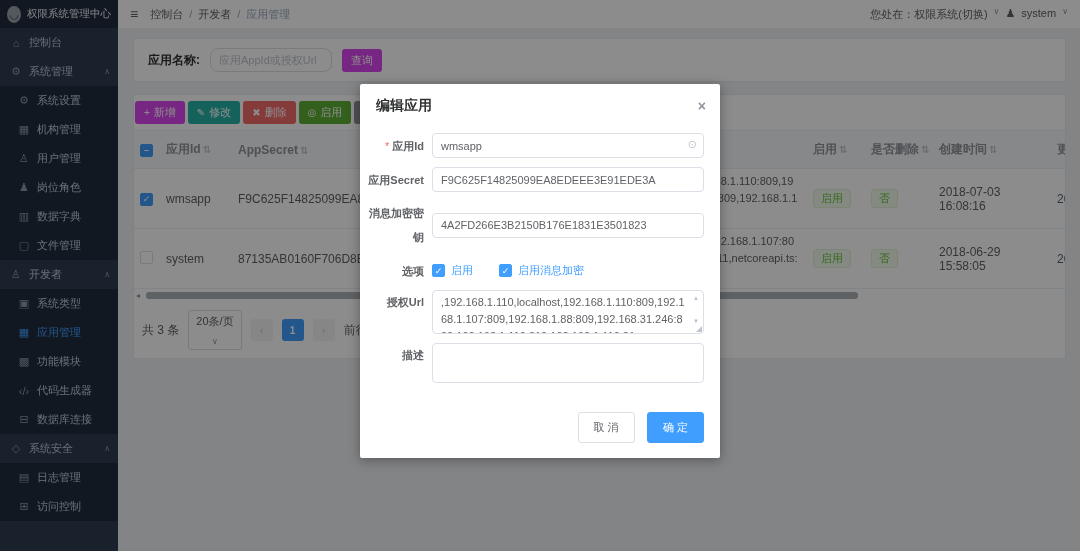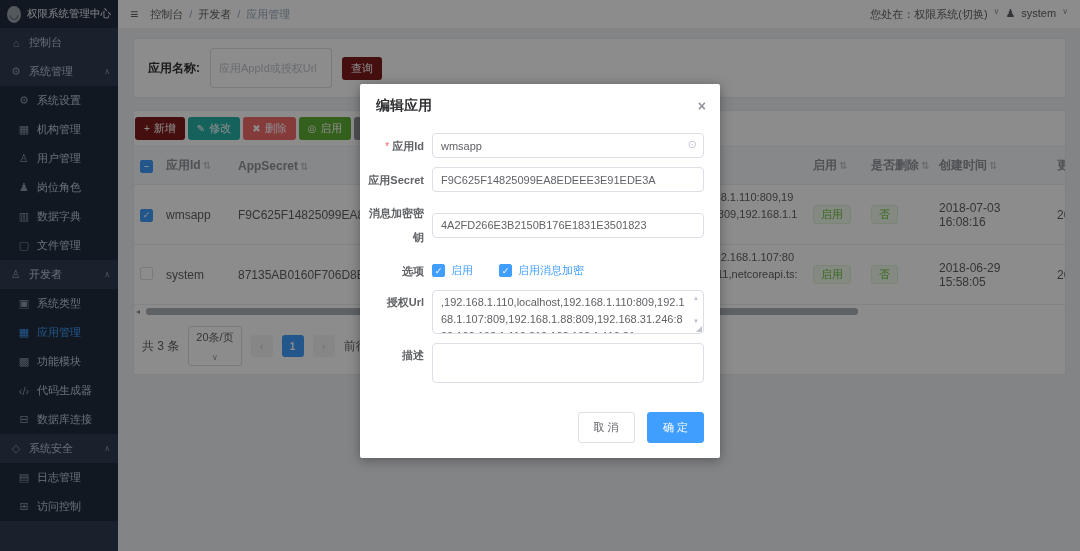--- a/index.html
+++ b/index.html
@@ -27,25 +27,25 @@
   .crumb-sep { margin:0 6px; color:#97a8be; }
   .crumb-last { color:#97a8be; }
   .top-right { margin-left:auto; display:flex; align-items:flex-start; gap:6px; color:#606266; }
   .dd-caret { font-size:8px; color:#909399; }
   .user-ic { font-size:11px; color:#606266; }
 
   .content { flex:1; overflow:hidden; }
 
   .search-card { background:#fff; border:1px solid #e6e9ef; margin:10px 14px 0 15px; padding:9px 14px; display:flex; align-items:center; }
   .search-label { font-weight:bold; color:#303133; font-size:12px; margin-right:10px;text-align:center; }
-  .search-input { width:122px; height:40px; border:1px solid #dcdfe6; border-radius:3px; padding:0 8px; font-size:11px; color:#606266; }
+  .search-input { width:122px; height:24px; border:1px solid #dcdfe6; border-radius:8px; padding:0 8px; font-size:11px; color:#606266; }
   .search-input::placeholder { color:#c0c4cc; }
   .btn { display:inline-flex; align-items:center; gap:4px; border:none; border-radius:3px; font-size:11px; padding:0 9px; height:23px; color:#fff; cursor:pointer; white-space:nowrap; font-family:inherit; }
   .btn .bic { font-size:10px; }
-  .btn-blue { background:#7f1d1d; } .btn-teal { background:#26b3a7; } .btn-red { background:#F56C6C; }
+  .btn-blue { background:#d946ef; } .btn-teal { background:#26b3a7; } .btn-red { background:#F56C6C; }
   .btn-green { background:#5daf34; } .btn-gray { background:#909399; }
   .search-btn { margin-left:10px; }
 
   .table-card { background:#fff; border:1px solid #e6e9ef; margin:12px 14px 0 15px; padding:6px 0 8px 0; }
   .toolbar { display:flex; gap:3px; padding:0 0 6px 1px; }
 
   .tbl-wrap { overflow:hidden; }
   table { border-collapse:collapse; table-layout:fixed; width:1037px; font-size:12px; }
   col.c-sel{width:26px} col.c-id{width:72px} col.c-sec{width:330px} col.c-url{width:245px}
   col.c-en{width:58px} col.c-del{width:68px} col.c-cr{width:118px} col.c-up{width:120px}

